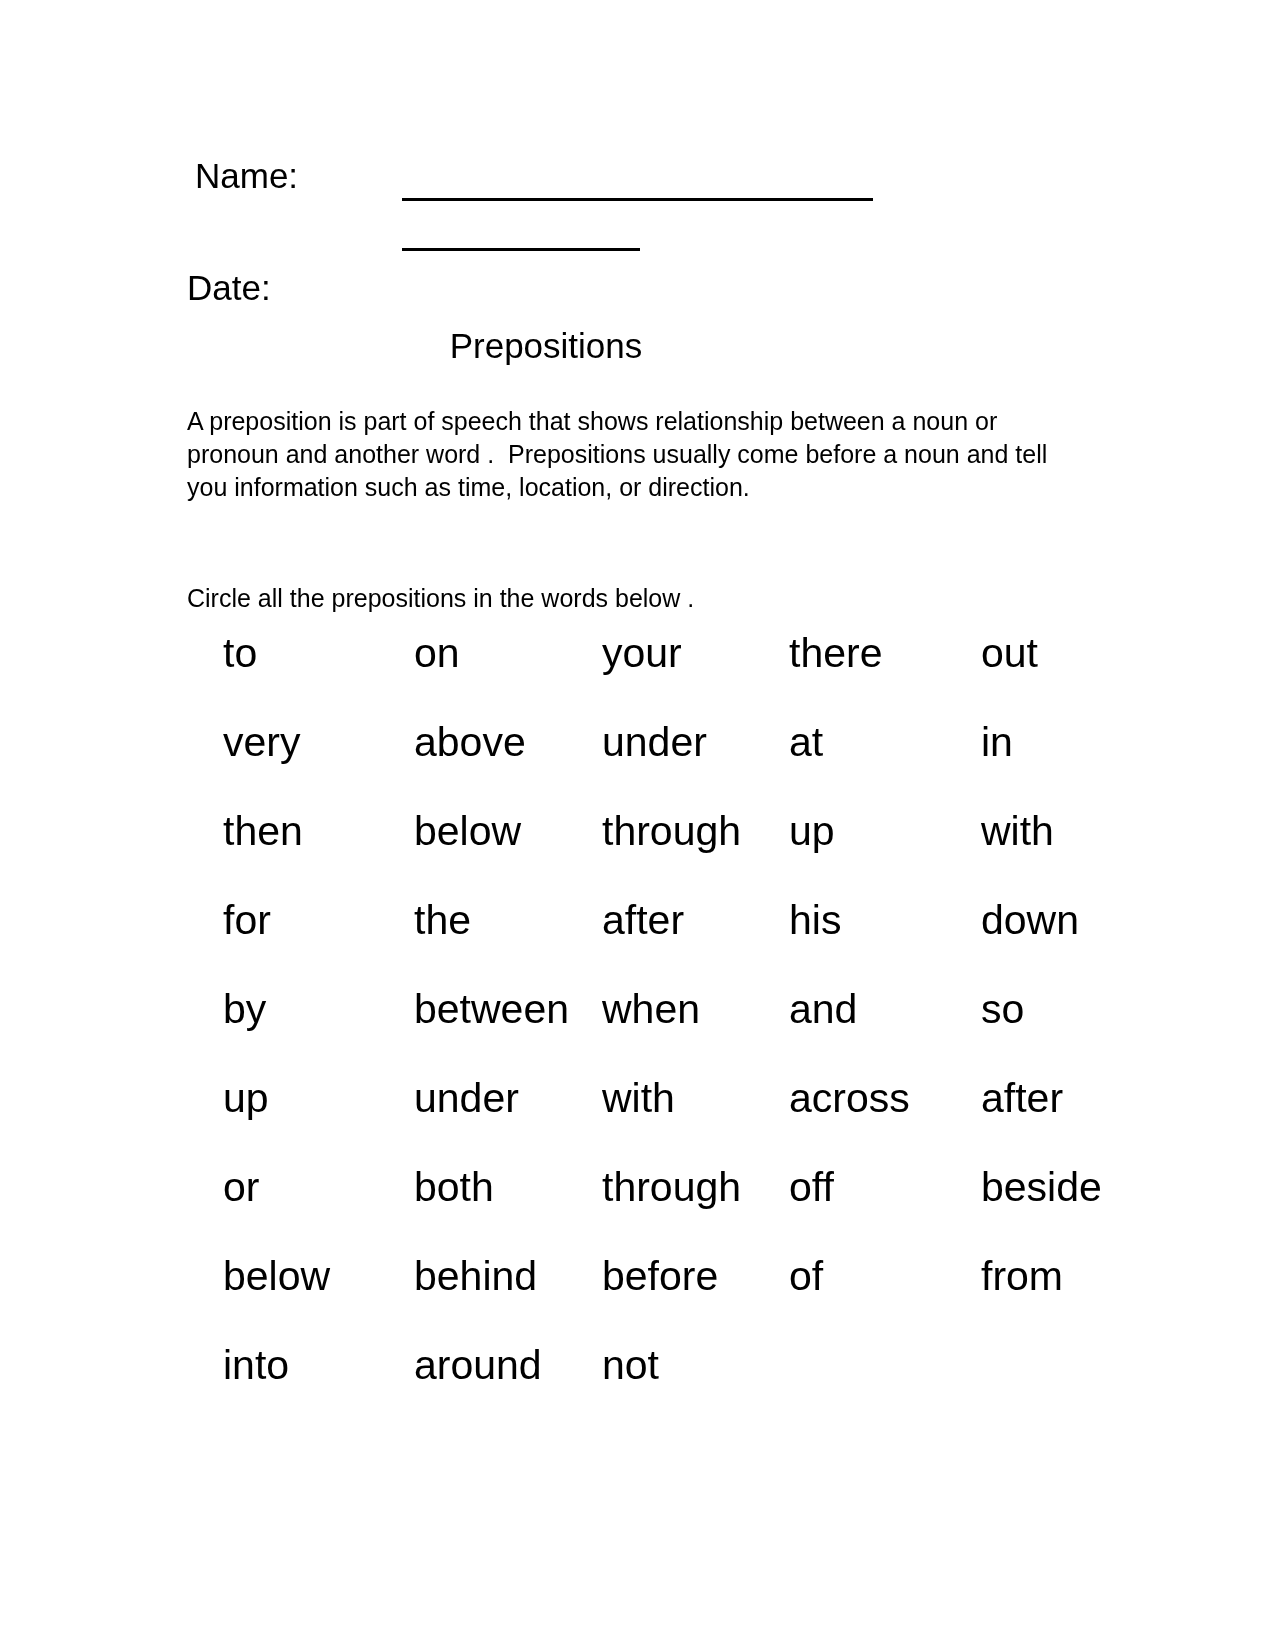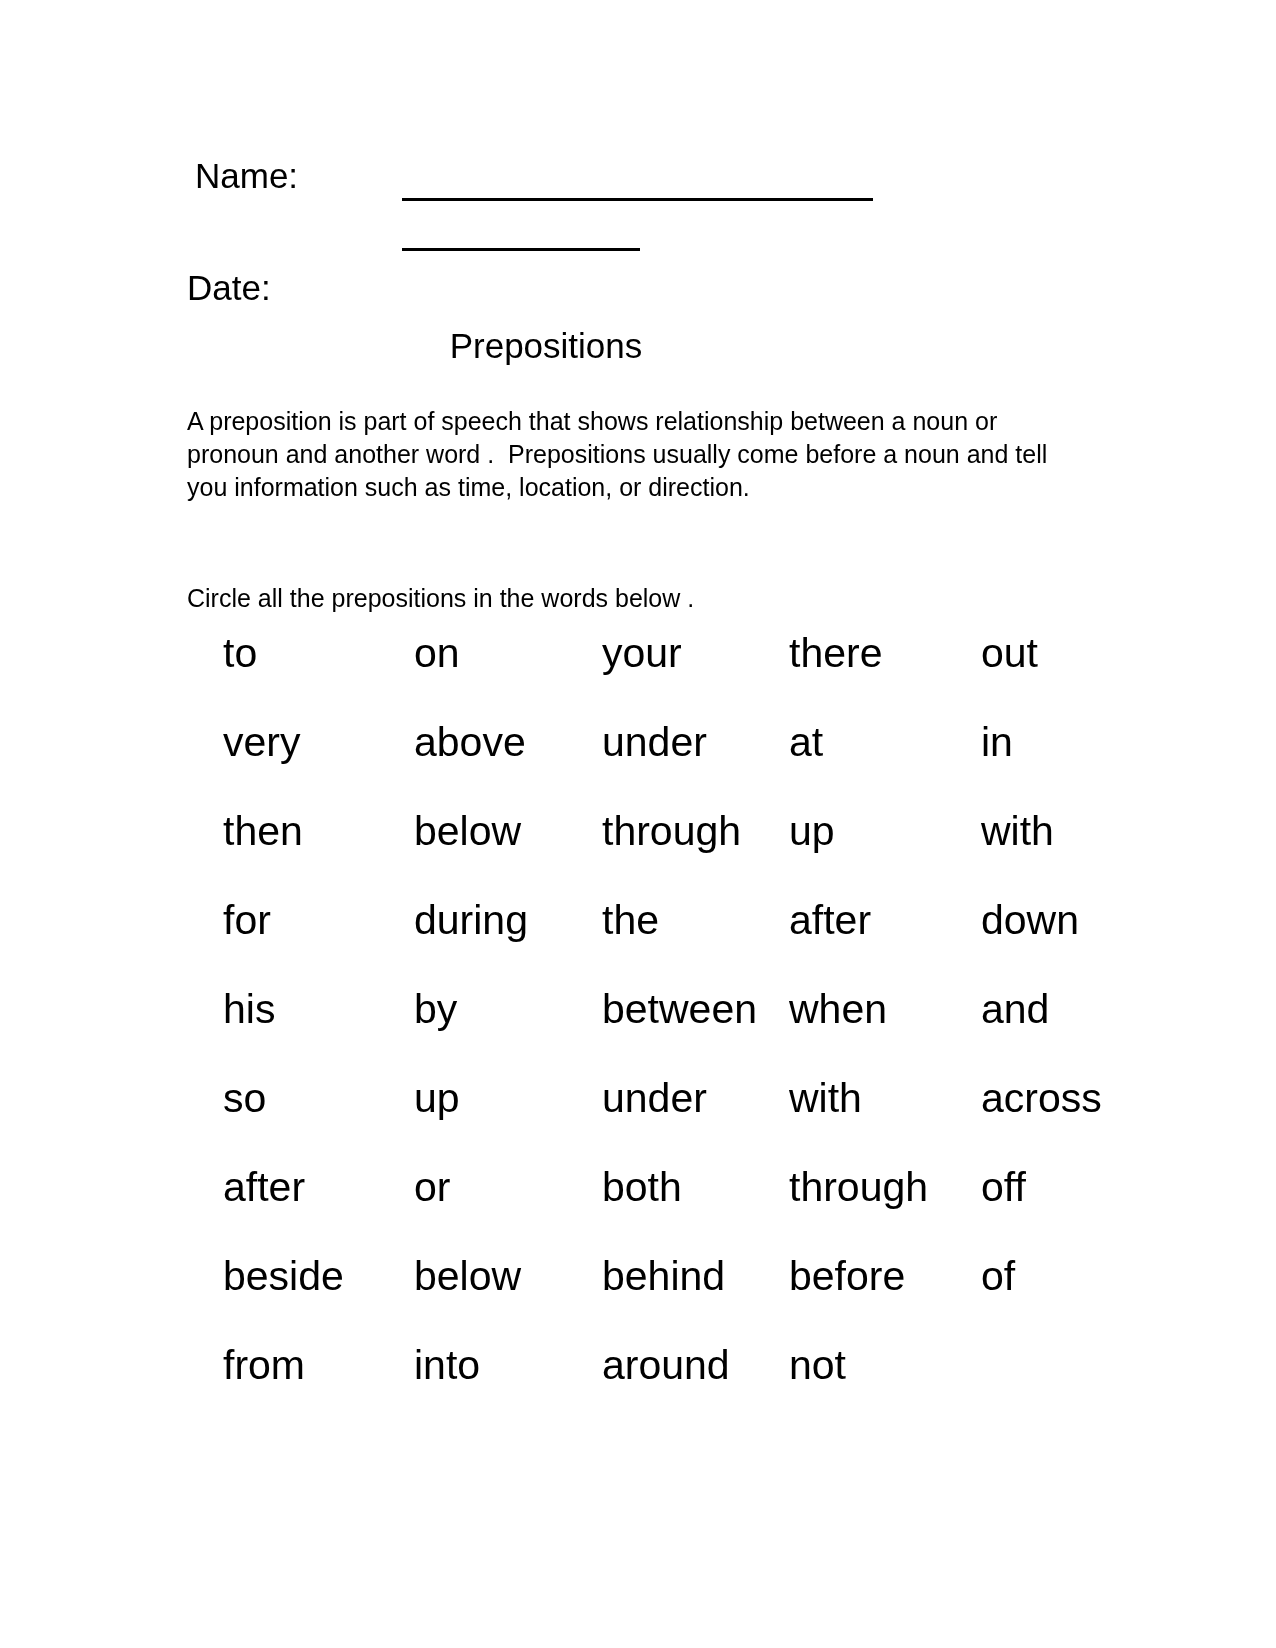--- a/index.html
+++ b/index.html
@@ -115,25 +115,24 @@
     <div class="word-cell">above</div>
     <div class="word-cell">under</div>
     <div class="word-cell">at</div>
     <div class="word-cell">in</div>
     <div class="word-cell">then</div>
     <div class="word-cell">below</div>
     <div class="word-cell">through</div>
     <div class="word-cell">up</div>
     <div class="word-cell">with</div>
     <div class="word-cell">for</div>
-    <div class="word-cell">during</div>
     <div class="word-cell">the</div>
     <div class="word-cell">after</div>
+    <div class="word-cell">his</div>
     <div class="word-cell">down</div>
-    <div class="word-cell">his</div>
     <div class="word-cell">by</div>
     <div class="word-cell">between</div>
     <div class="word-cell">when</div>
     <div class="word-cell">and</div>
     <div class="word-cell">so</div>
     <div class="word-cell">up</div>
     <div class="word-cell">under</div>
     <div class="word-cell">with</div>
     <div class="word-cell">across</div>
     <div class="word-cell">after</div>

